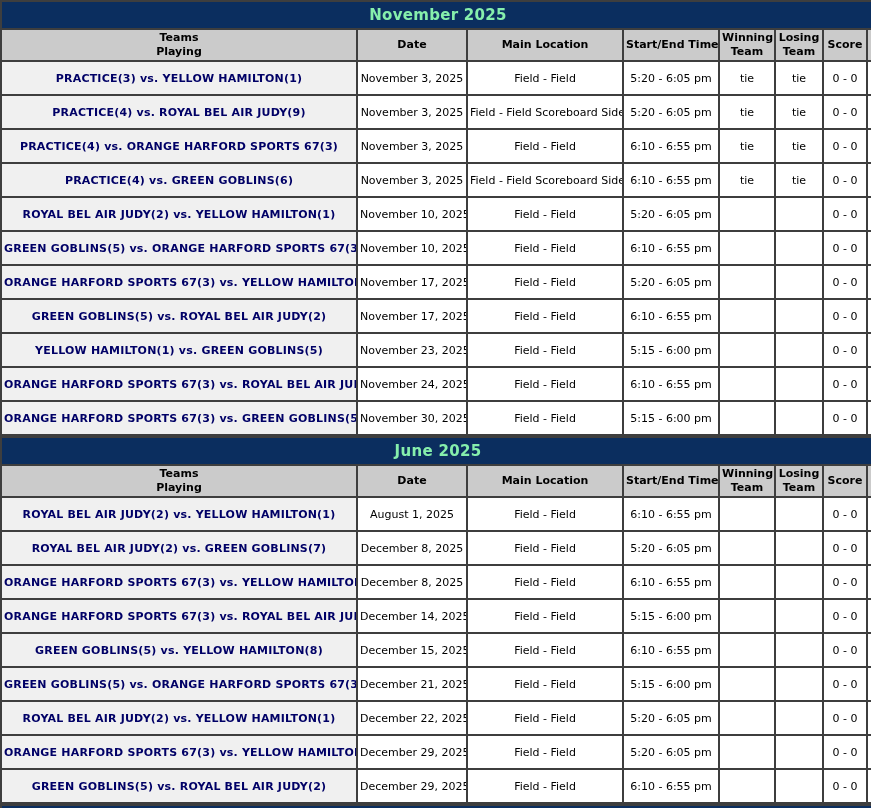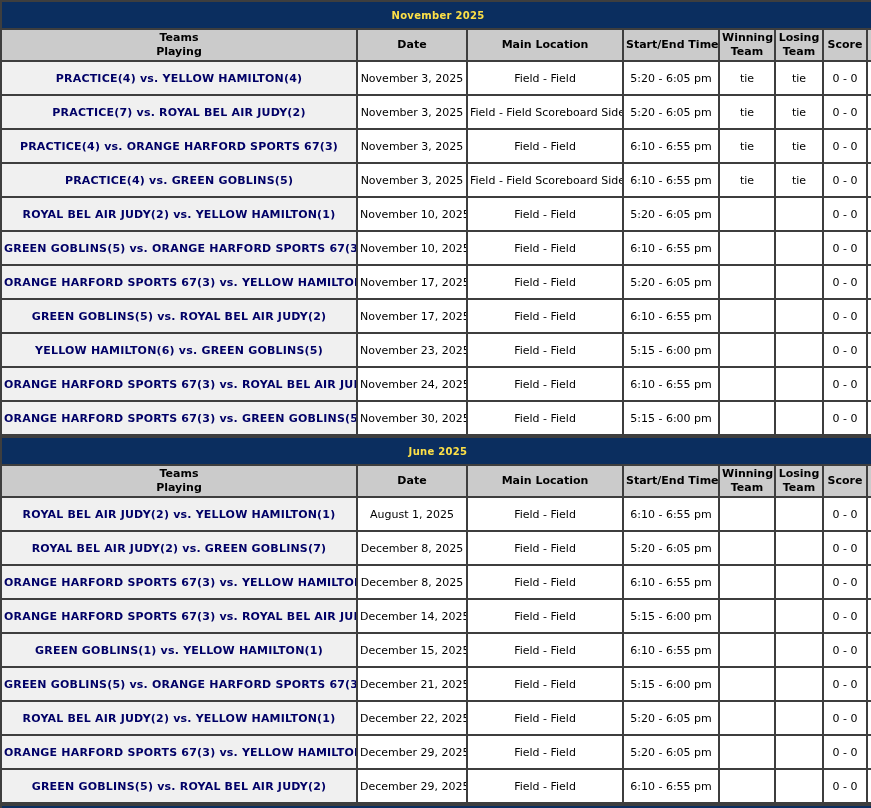--- a/index.html
+++ b/index.html
@@ -20,22 +20,22 @@
     width: 872px;
     height: 26px;
     background: #0b2e5f;
     border: 2px solid #3e3e3e;
     border-bottom: none;
     display: flex;
     align-items: center;
     justify-content: center;
   }
   .month-title {
-    color: #fde047;
-    font-size: 10px;
+    color: #86efac;
+    font-size: 15px;
     font-weight: 700;
     letter-spacing: 0.3px;
   }
   table.sched {
     border-collapse: collapse;
     table-layout: fixed;
     width: 876px;
   }
   table.sched th, table.sched td {
     border: 2px solid #3e3e3e;
@@ -111,34 +111,34 @@
             <div>Losing</div>
             <div>Team</div>
           </th>
           <th>Score</th>
           <th class="sliver"></th>
         </tr>
       </thead>
       <tbody>
   <tr>
     <td class="teams-cell">
-      <span class="team-link">PRACTICE(4) vs. YELLOW HAMILTON(4)</span>
+      <span class="team-link">PRACTICE(3) vs. YELLOW HAMILTON(1)</span>
     </td>
     <td class="date-cell">November 3, 2025</td>
     <td class="location-cell">Field - Field</td>
     <td class="time-cell">5:20 - 6:05 pm</td>
     <td class="result-cell">tie</td>
     <td class="result-cell">tie</td>
     <td class="score-cell">0 - 0</td>
     <td class="sliver"></td>
   </tr>
 
   <tr>
     <td class="teams-cell">
-      <span class="team-link">PRACTICE(7) vs. ROYAL BEL AIR JUDY(2)</span>
+      <span class="team-link">PRACTICE(4) vs. ROYAL BEL AIR JUDY(9)</span>
     </td>
     <td class="date-cell">November 3, 2025</td>
     <td class="location-cell">Field - Field Scoreboard Side</td>
     <td class="time-cell">5:20 - 6:05 pm</td>
     <td class="result-cell">tie</td>
     <td class="result-cell">tie</td>
     <td class="score-cell">0 - 0</td>
     <td class="sliver"></td>
   </tr>
 
@@ -150,21 +150,21 @@
     <td class="location-cell">Field - Field</td>
     <td class="time-cell">6:10 - 6:55 pm</td>
     <td class="result-cell">tie</td>
     <td class="result-cell">tie</td>
     <td class="score-cell">0 - 0</td>
     <td class="sliver"></td>
   </tr>
 
   <tr>
     <td class="teams-cell">
-      <span class="team-link">PRACTICE(4) vs. GREEN GOBLINS(5)</span>
+      <span class="team-link">PRACTICE(4) vs. GREEN GOBLINS(6)</span>
     </td>
     <td class="date-cell">November 3, 2025</td>
     <td class="location-cell">Field - Field Scoreboard Side</td>
     <td class="time-cell">6:10 - 6:55 pm</td>
     <td class="result-cell">tie</td>
     <td class="result-cell">tie</td>
     <td class="score-cell">0 - 0</td>
     <td class="sliver"></td>
   </tr>
 
@@ -215,21 +215,21 @@
     <td class="location-cell">Field - Field</td>
     <td class="time-cell">6:10 - 6:55 pm</td>
     <td class="result-cell"></td>
     <td class="result-cell"></td>
     <td class="score-cell">0 - 0</td>
     <td class="sliver"></td>
   </tr>
 
   <tr>
     <td class="teams-cell">
-      <span class="team-link">YELLOW HAMILTON(6) vs. GREEN GOBLINS(5)</span>
+      <span class="team-link">YELLOW HAMILTON(1) vs. GREEN GOBLINS(5)</span>
     </td>
     <td class="date-cell">November 23, 2025</td>
     <td class="location-cell">Field - Field</td>
     <td class="time-cell">5:15 - 6:00 pm</td>
     <td class="result-cell"></td>
     <td class="result-cell"></td>
     <td class="score-cell">0 - 0</td>
     <td class="sliver"></td>
   </tr>
 
@@ -346,21 +346,21 @@
     <td class="location-cell">Field - Field</td>
     <td class="time-cell">5:15 - 6:00 pm</td>
     <td class="result-cell"></td>
     <td class="result-cell"></td>
     <td class="score-cell">0 - 0</td>
     <td class="sliver"></td>
   </tr>
 
   <tr>
     <td class="teams-cell">
-      <span class="team-link">GREEN GOBLINS(1) vs. YELLOW HAMILTON(1)</span>
+      <span class="team-link">GREEN GOBLINS(5) vs. YELLOW HAMILTON(8)</span>
     </td>
     <td class="date-cell">December 15, 2025</td>
     <td class="location-cell">Field - Field</td>
     <td class="time-cell">6:10 - 6:55 pm</td>
     <td class="result-cell"></td>
     <td class="result-cell"></td>
     <td class="score-cell">0 - 0</td>
     <td class="sliver"></td>
   </tr>
 

